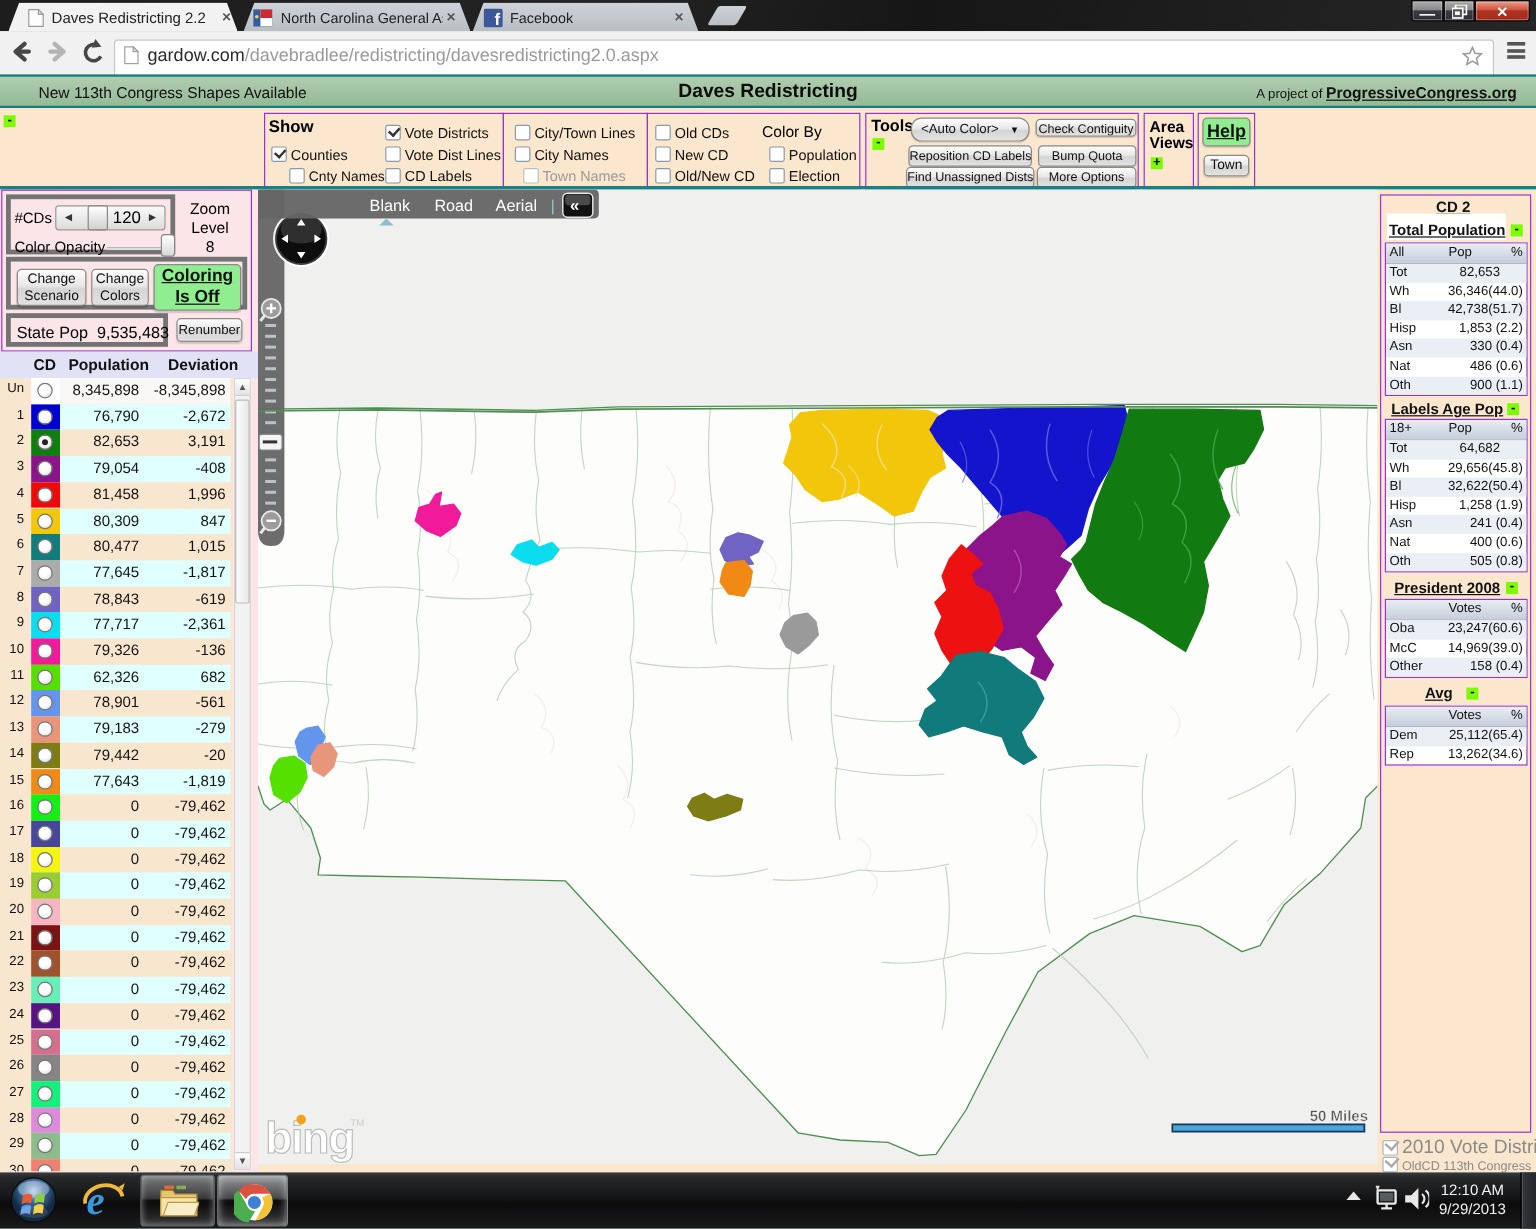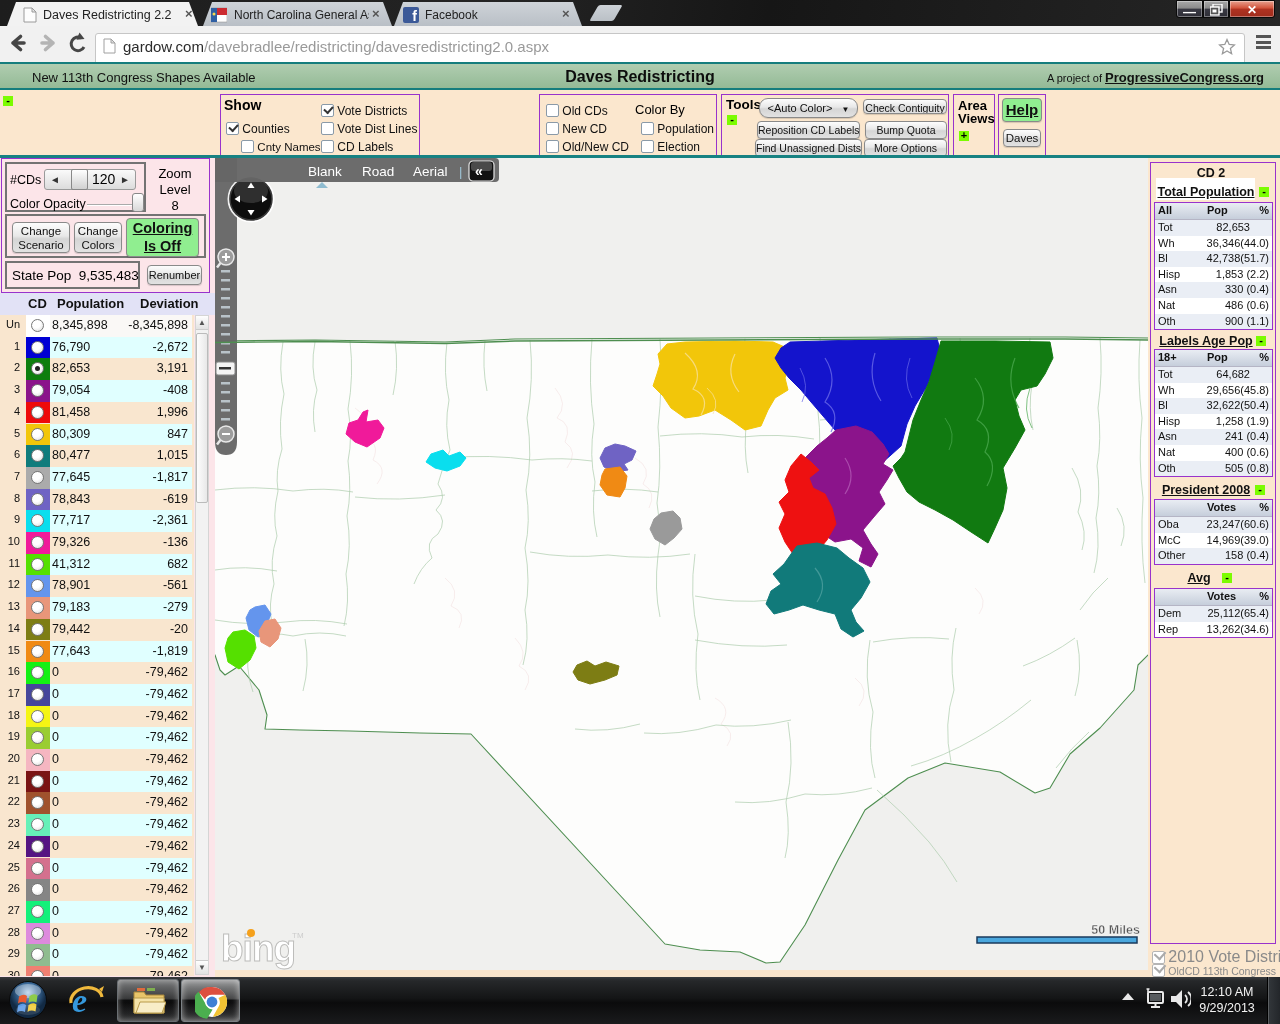--- a/index.html
+++ b/index.html
@@ -36,38 +36,38 @@
 .pbox { position:absolute; border:1px solid #9933cc; }
 .cb { display:inline-block; width:13px; height:13px; background:#fff; border:1px solid #8a9aa8; border-radius:2px; vertical-align:-2px; position:relative; }
 .cb.ck:before { content:""; position:absolute; left:2px; top:1px; width:7px; height:4px; border-left:2px solid #333; border-bottom:2px solid #333; transform:rotate(-48deg); }
 .cb.gck:before { content:""; position:absolute; left:2px; top:-2px; width:8px; height:6px; border-left:2px solid #aaa; border-bottom:2px solid #aaa; transform:rotate(-48deg); }
 .cbrow { position:absolute; font-size:12px; color:#111; white-space:nowrap; }
 .btn { position:absolute; background:linear-gradient(#fdfdfd,#e8e8e8 45%,#d5d5d5 55%,#e2e2e2); border:1px solid #8a8a8a; border-radius:4px; text-align:center; color:#111; box-shadow:0 1px 1px rgba(0,0,0,.15); white-space:nowrap; overflow:hidden; }
 .greentag { position:absolute; width:10px; height:10px; background:#7CFC00; font-size:11px; font-weight:bold; line-height:8px; text-align:center; }
 
 
 #leftpanel { position:absolute; left:0; top:158px; width:215px; height:819px; background:#fce5e9; }
-.gbox { position:absolute; border:2px solid #737373; }
+.gbox { position:absolute; border:4px solid #737373; }
 #cdthead { position:absolute; left:0; top:135px; width:215px; height:22px; background:#e2e2f6; font-size:13px; font-weight:bold; color:#111; }
 .cdrow { position:absolute; left:0; width:211px; height:21.7px; }
 .cdnum { position:absolute; left:0; top:3px; width:20px; text-align:right; font-size:11px; color:#111; }
 .sw { position:absolute; left:26px; top:0; width:24px; height:21.7px; }
 .stripe { position:absolute; left:50px; top:0; width:142px; height:21.7px; }
-.pop { position:absolute; left:52px; top:3px; width:64px; font-size:12.5px; color:#111; }
+.pop { position:absolute; left:52px; top:3px; width:64px; text-align:right; font-size:12.5px; color:#111; }
 .dev { position:absolute; left:120px; top:3px; width:68px; text-align:right; font-size:12.5px; color:#111; }
 .radio { position:absolute; left:5px; top:4px; width:13px; height:13px; border-radius:50%; background:radial-gradient(circle at 40% 35%, #ffffff 40%, #d8d8d8); border:1px solid #777; }
 .radio.sel:before { content:""; position:absolute; left:3px; top:3px; width:5px; height:5px; border-radius:50%; background:#222; }
 
 
 #rightpanel { position:absolute; left:1148px; top:158px; width:132px; height:819px; background:#fbe7ce; }
 #rpborder { position:absolute; left:2px; top:4px; width:126px; height:782px; border:1px solid #9933cc; }
 .rptitle { position:absolute; width:126px; text-align:center; font-size:12.5px; font-weight:bold; color:#111; }
 .rphead { text-decoration:underline; }
 .rtable { position:absolute; left:6px; width:119px; border:1px solid #9933cc; background:#fff; font-size:11px; color:#111; }
-.rth { height:17px; background:linear-gradient(#e9edf3,#c6cedb); border-bottom:1px solid #b5b5c5; position:relative; font-weight:bold; }
+.rth { height:17px; background:linear-gradient(#e9edf3,#c6cedb); border-bottom:1px solid #b5b5c5; position:relative; font-weight:normal; }
 .rtr { height:15.6px; position:relative; }
 .rtr.alt { background:#eaeef5; }
 .rl { position:absolute; left:3px; top:1px; }
 .rr { position:absolute; right:3px; top:1px; }
 
 
 #taskbar { position:absolute; left:0; top:977px; width:1280px; height:47px;
   background:linear-gradient(#3a3d40 0%, #26282a 8%, #141516 45%, #0b0b0c 55%, #1a1b1d 100%); }
 </style>
 </head>
@@ -155,20 +155,25 @@
 
   <div class="pbox" style="left:220px;top:4px;width:200px;height:64px;">
     <div class="abs" style="left:3px;top:2px;font-size:14px;font-weight:bold;">Show</div>
     <div class="cbrow" style="left:100px;top:9px;"><span class="cb ck"></span> Vote Districts</div>
     <div class="cbrow" style="left:5px;top:27px;"><span class="cb ck"></span> Counties</div>
     <div class="cbrow" style="left:100px;top:27px;"><span class="cb"></span> Vote Dist Lines</div>
     <div class="cbrow" style="left:20px;top:45px;"><span class="cb"></span> <span style="font-size:11.5px">Cnty Names</span></div>
     <div class="cbrow" style="left:100px;top:45px;"><span class="cb"></span> CD Labels</div>
   </div>
 
+  <div class="pbox" style="left:419px;top:4px;width:121px;height:64px;">
+    <div class="cbrow" style="left:9px;top:9px;"><span class="cb"></span> City/Town Lines</div>
+    <div class="cbrow" style="left:9px;top:27px;"><span class="cb"></span> City Names</div>
+    <div class="cbrow" style="left:16px;top:45px;color:#999"><span class="cb" style="border-color:#c0c0c0"></span> Town Names</div>
+  </div>
 
   <div class="pbox" style="left:539px;top:4px;width:178px;height:64px;">
     <div class="cbrow" style="left:6px;top:9px;"><span class="cb"></span> Old CDs</div>
     <div class="cbrow" style="left:6px;top:27px;"><span class="cb"></span> New CD</div>
     <div class="cbrow" style="left:6px;top:45px;"><span class="cb"></span> Old/New CD</div>
     <div class="abs" style="left:95px;top:7px;font-size:13px;">Color By</div>
     <div class="cbrow" style="left:101px;top:27px;"><span class="cb"></span> Population</div>
     <div class="cbrow" style="left:101px;top:45px;"><span class="cb"></span> Election</div>
   </div>
 
@@ -183,21 +188,21 @@
     <div class="btn" style="left:142px;top:44px;width:83px;height:18px;font-size:10.5px;line-height:16px;">More Options</div>
   </div>
 
   <div class="pbox" style="left:953px;top:4px;width:42px;height:64px;">
     <div class="abs" style="left:4px;top:4px;font-size:13px;font-weight:bold;line-height:13px;">Area Views</div>
     <div class="greentag" style="left:5px;top:36px;">+</div>
   </div>
 
   <div class="pbox" style="left:998px;top:4px;width:48px;height:64px;">
     <div class="btn" style="left:3px;top:3px;width:40px;height:24px;background:#90ee90;font-size:15px;font-weight:bold;text-decoration:underline;line-height:22px;">Help</div>
-    <div class="btn" style="left:4px;top:34px;width:38px;height:18px;font-size:11.5px;line-height:16px;">Daves</div>
+    <div class="btn" style="left:4px;top:34px;width:38px;height:18px;font-size:11.5px;line-height:16px;">Town</div>
   </div>
 </div>
 
 <div class="abs" style="left:0;top:155px;width:1280px;height:3px;background:#178282;"></div>
 
 <div id="leftpanel">
   <div class="abs" style="left:1px;top:0px;width:209px;height:135px;border:1px solid #9933cc;"></div>
   <div class="gbox" style="left:5px;top:4px;width:141px;height:50px;">
     <div class="abs" style="left:3px;top:9px;font-size:12.5px;">#CDs</div>
     <div class="abs" style="left:37px;top:5px;width:92px;height:21px;background:linear-gradient(#fafafa,#dcdcdc);border:1px solid #9a9a9a;border-radius:3px;">
@@ -325,21 +330,21 @@
   <div class="stripe" style="background:#f9e6cf;"></div>
   <div class="pop">79,326</div>
   <div class="dev">-136</div>
 </div>
 <div class="cdrow" style="top:238.7px;">
   <div class="cdnum">11</div>
   <div class="sw" style="background:#55e000;">
             <div class="radio"></div>
           </div>
   <div class="stripe" style="background:#e0ffff;"></div>
-  <div class="pop">41,312</div>
+  <div class="pop">62,326</div>
   <div class="dev">682</div>
 </div>
 <div class="cdrow" style="top:260.4px;">
   <div class="cdnum">12</div>
   <div class="sw" style="background:#6495ed;">
             <div class="radio"></div>
           </div>
   <div class="stripe" style="background:#f9e6cf;"></div>
   <div class="pop">78,901</div>
   <div class="dev">-561</div>

